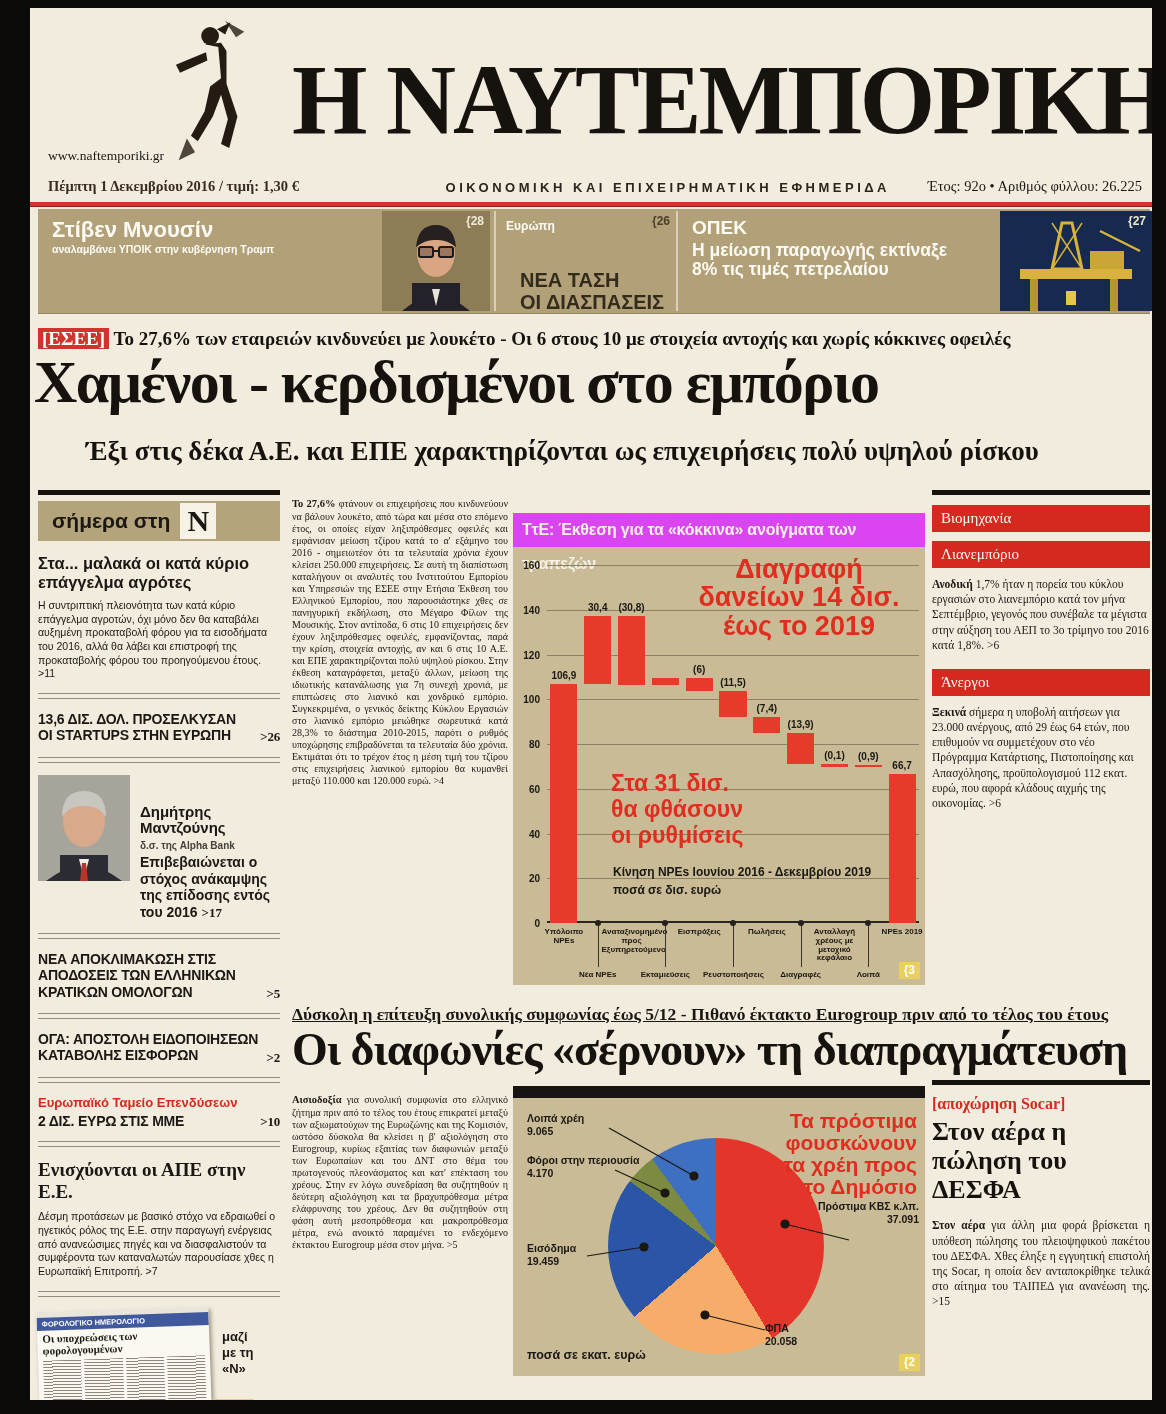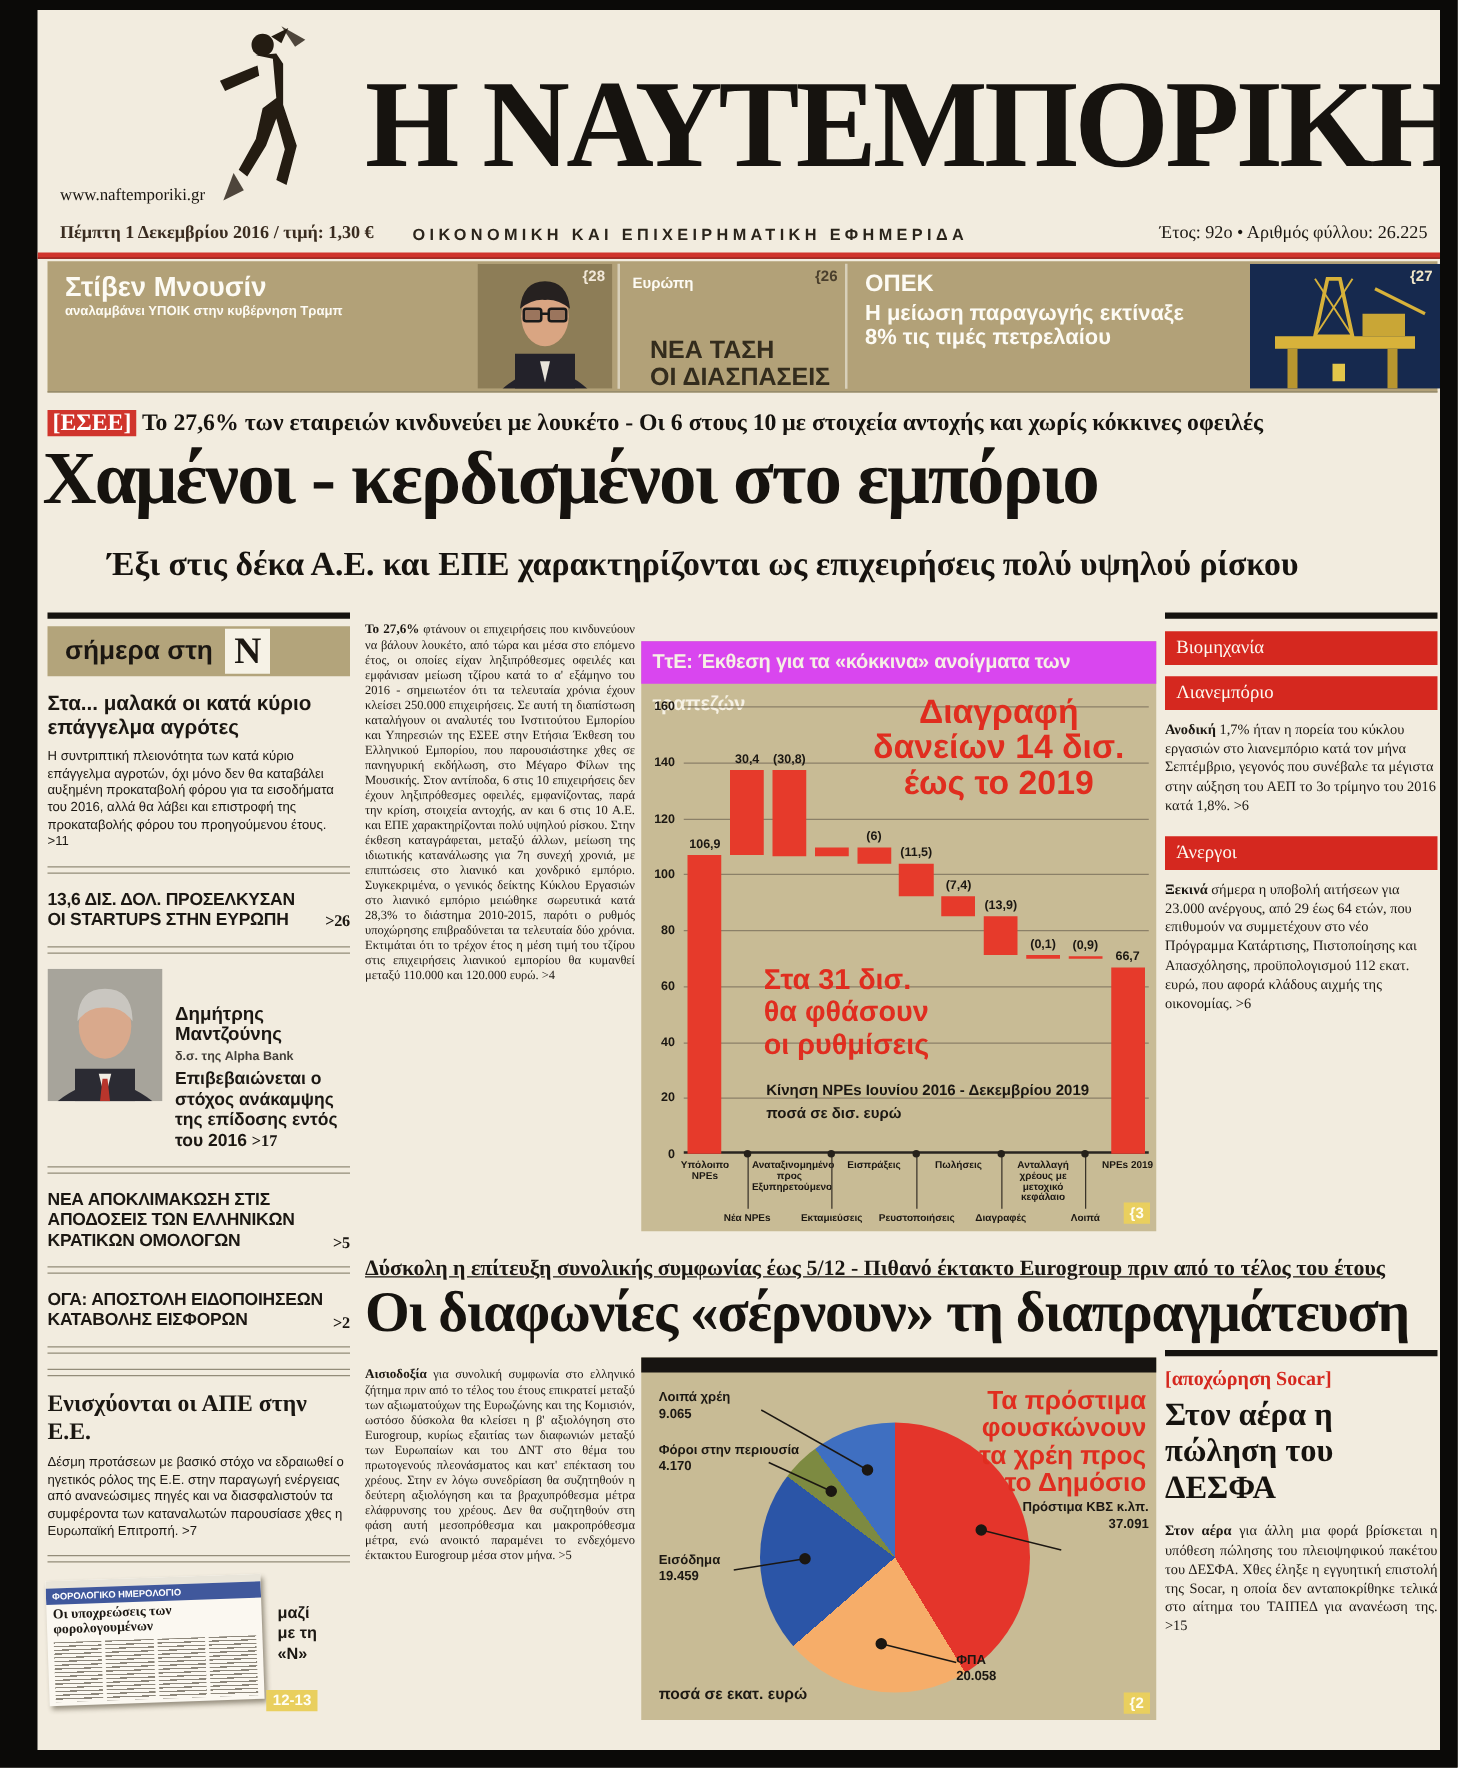--- a/index.html
+++ b/index.html
@@ -83,21 +83,21 @@
       <path d="M29 19 L39 21 L41 44 L33 50 L29 68 L19 86 L24 90 L35 72 L41 56 L46 74 L41 92 L47 95 L53 72 L45 48 L45 24 L41 18 Z"></path>
       <path d="M8 34 L30 25 L31 31 L11 40 Z"></path>
       <path d="M44 2 L58 10 L52 14 Z" opacity=".8"></path>
       <path d="M16 88 L10 104 L22 98 Z" opacity=".8"></path>
     </g>
   </svg>
 
   <div class="abs masthead" style="left:262px;top:42px;">Η ΝΑΥΤΕΜΠΟΡΙΚΗ</div>
 
   <div class="abs" style="left:18px;top:170px;font-size:14.5px;font-weight:bold;color:#3a2c20;">Πέμπτη 1 Δεκεμβρίου 2016 / τιμή: 1,30 €</div>
-  <div class="abs sans tagline" style="left:300px;top:172px;width:560px;text-align:left;">ΟΙΚΟΝΟΜΙΚΗ ΚΑΙ ΕΠΙΧΕΙΡΗΜΑΤΙΚΗ ΕΦΗΜΕΡΙΔΑ</div>
+  <div class="abs sans tagline" style="left:300px;top:172px;width:560px;text-align:right;">ΟΙΚΟΝΟΜΙΚΗ ΚΑΙ ΕΠΙΧΕΙΡΗΜΑΤΙΚΗ ΕΦΗΜΕΡΙΔΑ</div>
   <div class="abs" style="right:10px;top:170px;font-size:14.5px;">Έτος: 92ο • Αριθμός φύλλου: 26.225</div>
 
   <div class="abs redrule" style="left:0;top:194px;width:1122px;"></div>
 
   <div class="abs strip" style="left:8px;top:201px;width:1112px;height:104px;">
 
     <div class="tpanel" style="left:0;width:452px;">
       <div class="sans tk" style="font-size:22px;padding:6px 0 0 14px;">Στίβεν Μνουσίν</div>
       <div class="sans tk" style="font-size:10.5px;padding:0 0 2px 14px;">αναλαμβάνει ΥΠΟΙΚ στην κυβέρνηση Τραμπ</div>
       <svg class="abs" style="right:0;top:0;" width="108" height="100" viewBox="0 0 108 100">
@@ -193,20 +193,27 @@
       <span class="pageref">&gt;5</span>
     </div>
     <div class="rule2" style="margin:12px 0;"></div>
 
     <div class="brief" style="min-height:34px;">
       <div style="width:225px;">ΟΓΑ: ΑΠΟΣΤΟΛΗ ΕΙΔΟΠΟΙΗΣΕΩΝ ΚΑΤΑΒΟΛΗΣ ΕΙΣΦΟΡΩΝ</div>
       <span class="pageref">&gt;2</span>
     </div>
     <div class="rule2" style="margin:12px 0;"></div>
 
+    <div>
+      <div class="sans" style="font-weight:bold;font-size:13px;color:#d5281f;">Ευρωπαϊκό Ταμείο Επενδύσεων</div>
+      <div class="brief" style="margin-top:3px;">
+        <span>2 ΔΙΣ. ΕΥΡΩ ΣΤΙΣ ΜΜΕ</span>
+        <span class="pageref">&gt;10</span>
+      </div>
+    </div>
     <div class="rule2" style="margin:12px 0;"></div>
 
     <div>
       <div style="font-weight:bold;font-size:19px;">Ενισχύονται οι ΑΠΕ στην Ε.Ε.</div>
       <div class="f-body">Δέσμη προτάσεων με βασικό στόχο να εδραιωθεί ο ηγετικός ρόλος της Ε.Ε. στην παραγωγή ενέργειας από ανανεώσιμες πηγές και να διασφαλιστούν τα συμφέροντα των καταναλωτών παρουσίασε χθες η Ευρωπαϊκή Επιτροπή. &gt;7</div>
     </div>
     <div class="rule2" style="margin:12px 0 0 0;"></div>
 
     <div style="position:relative;height:125px;">
       <div class="abs" style="left:0;top:12px;width:172px;height:100px;background:#fbf8f1;transform:rotate(-2deg);box-shadow:2px 3px 4px rgba(40,30,10,.45);overflow:hidden;">

